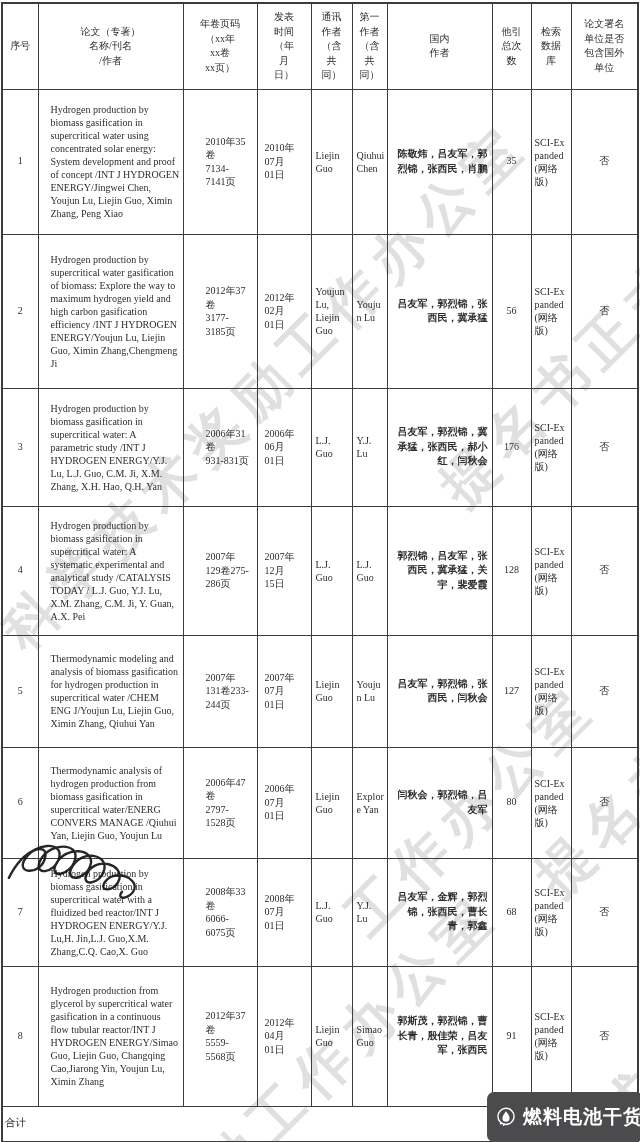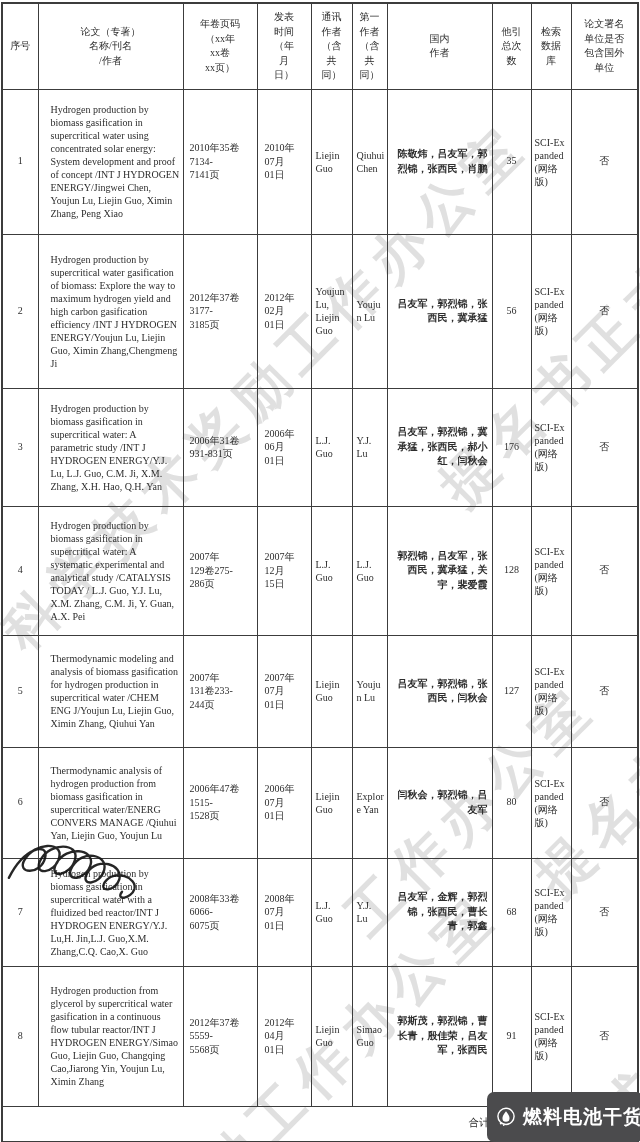--- a/index.html
+++ b/index.html
@@ -31,28 +31,28 @@
   }
   th,td{
     border:1px solid #3c3c3c; vertical-align:middle;
     font-size:10px; line-height:1.22; overflow:hidden;
     padding:1px 2px; font-weight:normal;
   }
   table{border:2px solid #3c3c3c;}
   th{white-space:pre-line; text-align:center; line-height:1.45;}
   .c-no{text-align:center;}
   .c-title{text-align:left; padding:3px 3px 3px 12px; line-height:1.3;}
-  .c-year_vol{text-align:left; padding-left:6px; white-space:pre-line; line-height:1.35;}
+  .c-year_vol{text-align:left; padding-left:22px; white-space:pre-line; line-height:1.35;}
   .c-date{text-align:left; padding-left:7px; white-space:pre-line; line-height:1.35;}
   .c-corresponding,.c-first_author{text-align:left; padding:0 2px 0 4px; overflow-wrap:anywhere; line-height:1.3;}
   .c-domestic_authors{text-align:right; padding:0 4px; line-height:1.45;font-weight:bold;}
   .c-citations{text-align:center;}
   .c-database{text-align:left; padding:0 3px; overflow-wrap:anywhere; word-break:break-all; line-height:1.3;}
   .c-foreign_unit{text-align:center;}
-  .c-total{text-align:right; font-size:10.5px;}
+  .c-total{text-align:left; font-size:10.5px;}
   
   .signature{position:absolute; left:2px; top:836px; z-index:3; pointer-events:none;}
   
   .badge{
     position:absolute; right:-3px; top:1092px; z-index:4;
     width:156px; height:50px; background:#4b4b4d;
     border-radius:7px; display:flex; align-items:center;
     box-sizing:border-box; padding-left:8px;
   }
   .badge-text{
@@ -204,21 +204,21 @@
           <td class="c-first_author">Youjun Lu</td>
           <td class="c-domestic_authors">吕友军，郭烈锦，张西民，闫秋会</td>
           <td class="c-citations">127</td>
           <td class="c-database">SCI-Expanded(网络版)</td>
           <td class="c-foreign_unit">否</td>
         </tr>
         <tr style="height: 111px;">
           <td class="c-no">6</td>
           <td class="c-title">Thermodynamic analysis of hydrogen production from biomass gasification in supercritical water/ENERG CONVERS MANAGE /Qiuhui Yan, Liejin Guo, Youjun Lu</td>
           <td class="c-year_vol">2006年47卷
-1515-
+2797-
 1528页</td>
           <td class="c-date">2006年
 07月
 01日</td>
           <td class="c-corresponding">Liejin Guo</td>
           <td class="c-first_author">Explore Yan</td>
           <td class="c-domestic_authors">闫秋会，郭烈锦，吕友军</td>
           <td class="c-citations">80</td>
           <td class="c-database">SCI-Expanded(网络版)</td>
           <td class="c-foreign_unit">否</td>

